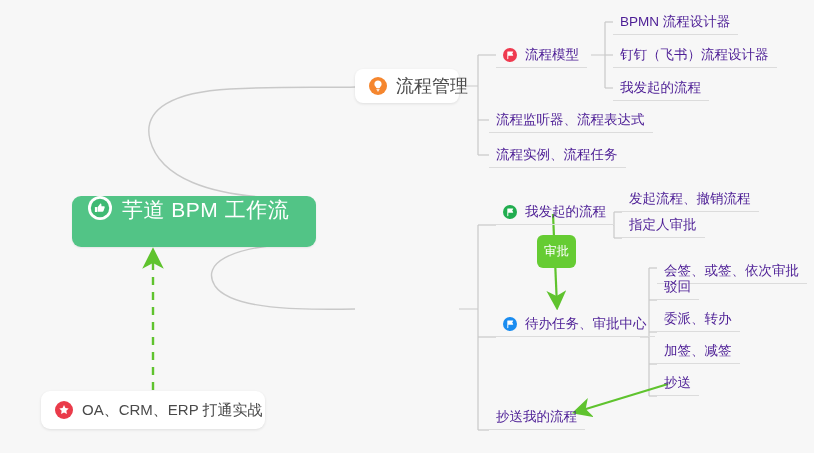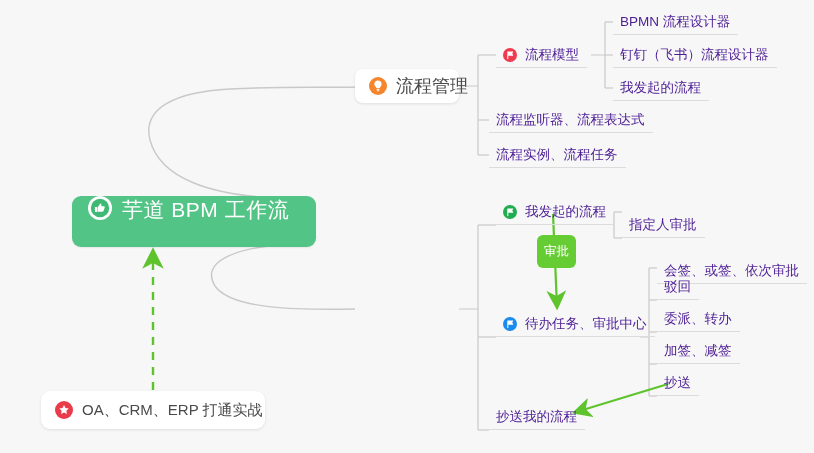--- a/index.html
+++ b/index.html
@@ -197,20 +197,23 @@
 
   <div class="leaf" style="left:496px;top:199px;">
     <span class="ico ico-sm ico-flag-green">
       <svg width="14" height="14" viewBox="0 0 14 14">
         <path d="M4.6 3.5h5.2c.35 0 .5.3.32.58L9.2 5.6l.92 1.52c.18.28.03.58-.32.58H5.3v3.1c0 .3-.22.5-.5.5s-.5-.2-.5-.5V4.0c0-.3.2-.5.3-.5z" fill="#ffffff"></path>
       </svg>
     </span>
     <span class="leaf-label withicon">我发起的流程</span>
   </div>
 
+  <div class="leaf" style="left:622px;top:186px;">
+    <span class="leaf-label">发起流程、撤销流程</span>
+  </div>
   <div class="leaf" style="left:622px;top:212px;align-items:center;">
     <span class="leaf-label">指定人审批</span>
   </div>
 
   <div class="leaf" style="left:496px;top:311px;">
     <span class="ico ico-sm ico-flag-blue">
       <svg width="14" height="14" viewBox="0 0 14 14">
         <path d="M4.6 3.5h5.2c.35 0 .5.3.32.58L9.2 5.6l.92 1.52c.18.28.03.58-.32.58H5.3v3.1c0 .3-.22.5-.5.5s-.5-.2-.5-.5V4.0c0-.3.2-.5.3-.5z" fill="#ffffff"></path>
       </svg>
     </span>

